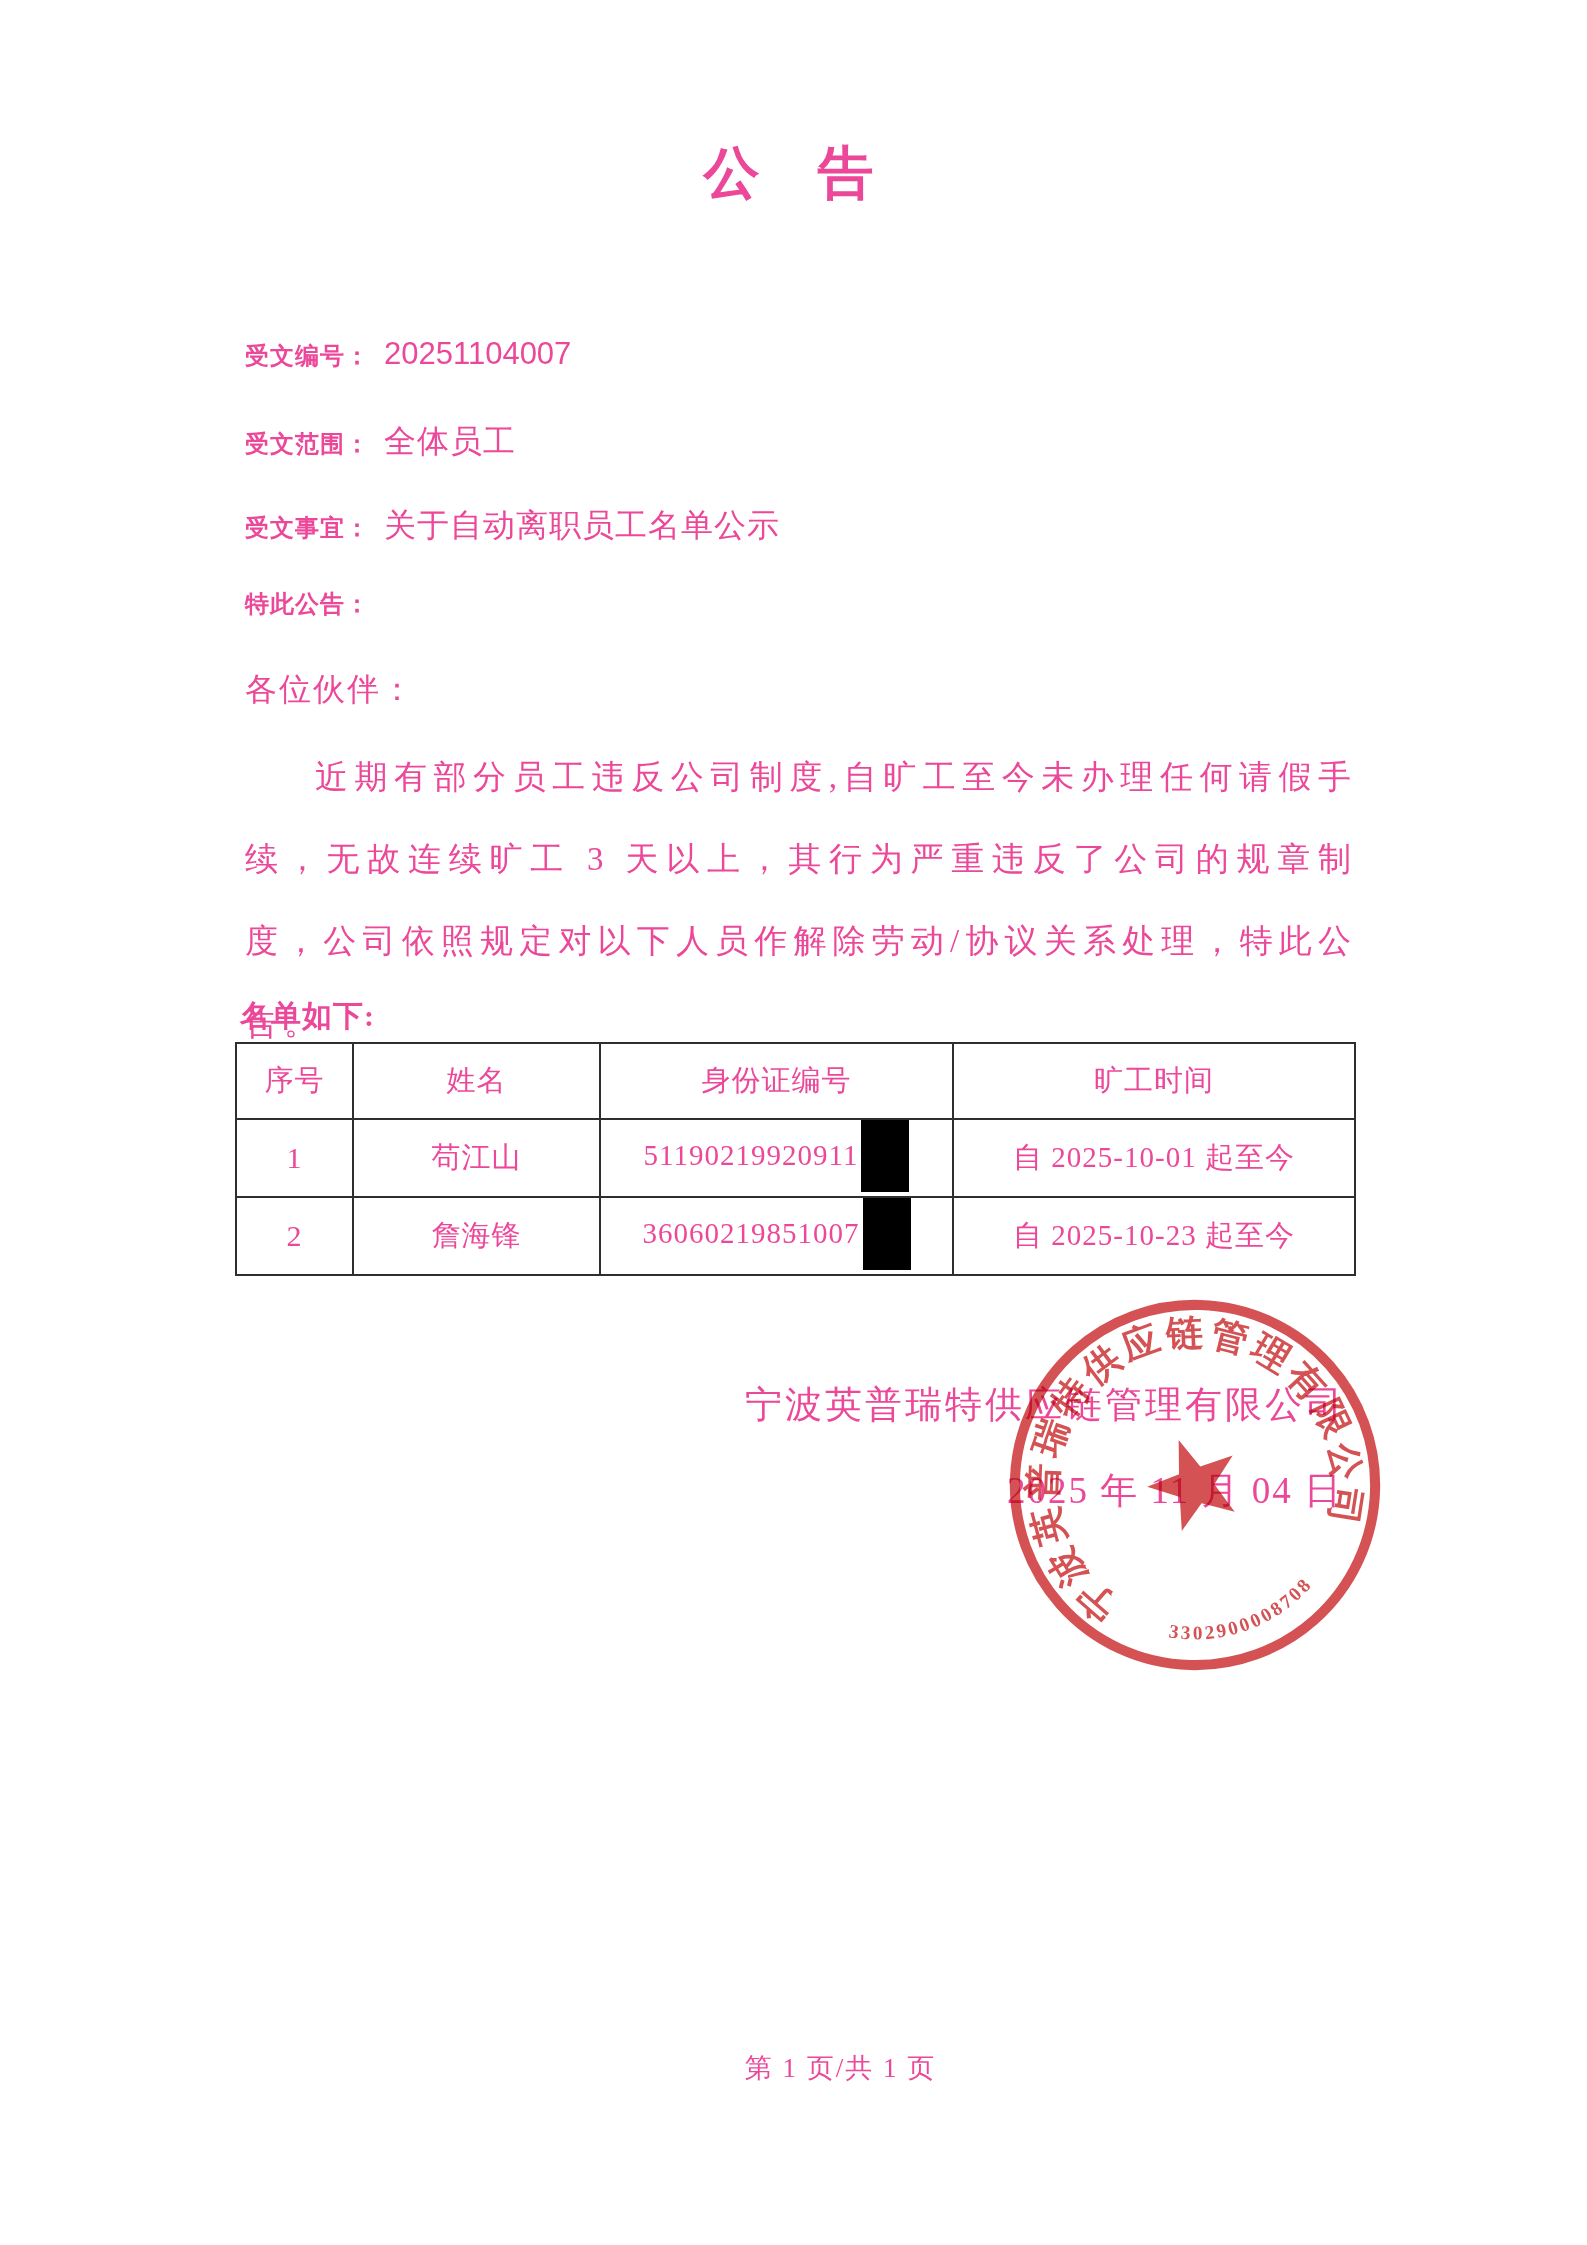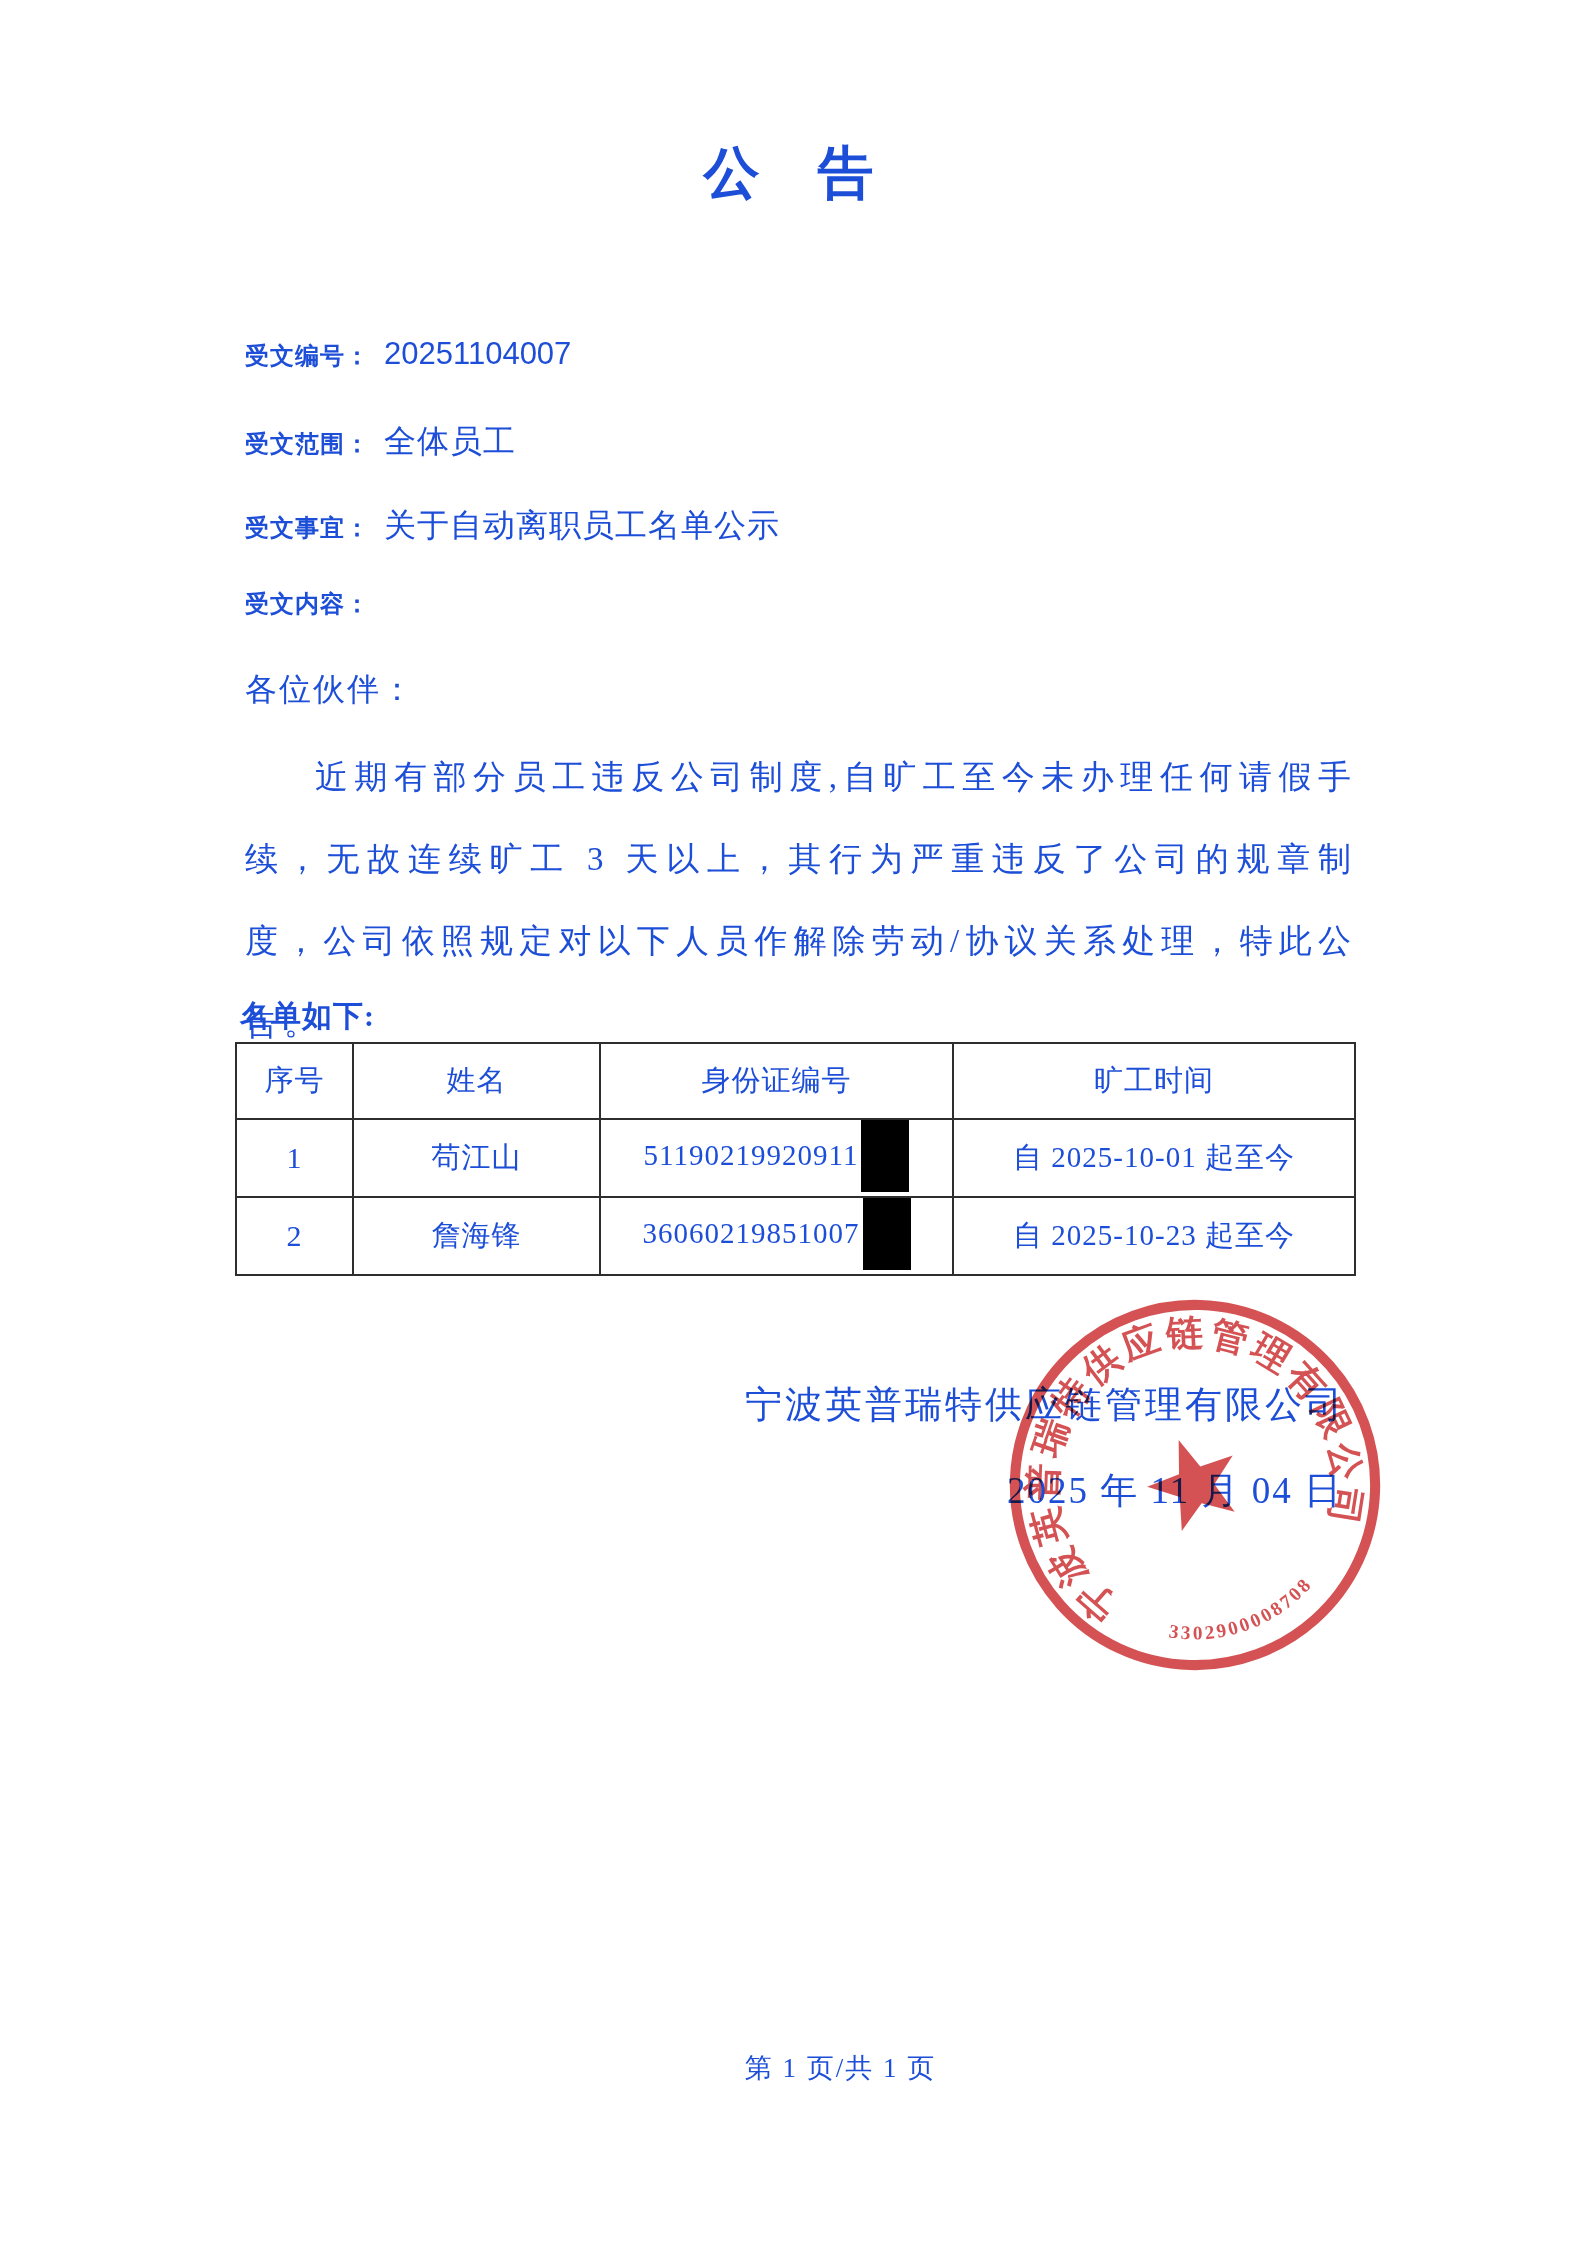--- a/index.html
+++ b/index.html
@@ -2,21 +2,21 @@
 <html><head>
 <meta charset="utf-8">
 <style>
   html,body { margin:0; padding:0; background:#e8e8e8; }
   .page {
     position:relative;
     width:1587px; height:2245px;
     margin:0 auto;
     background:#ffffff;
     font-family:"Liberation Serif","DejaVu Serif",serif;
-    color:#1d4ed8;
+    color:#ec4899;
     overflow:hidden;
   }
   .title {
     position:absolute; top:136px; left:0; width:100%;
     margin:0; text-align:center;
     font-size:56px; font-weight:bold; letter-spacing:10px;
     white-space:pre;
   }
   .field-row { position:absolute; left:245px; white-space:nowrap; }
   .field-row.f1 { top:336px; }
@@ -87,21 +87,21 @@
 
   <div class="field-row f2">
     <span class="flabel">受文范围：</span><span class="fvalue">全体员工</span>
   </div>
 
   <div class="field-row f3">
     <span class="flabel">受文事宜：</span><span class="fvalue">关于自动离职员工名单公示</span>
   </div>
 
   <div class="field-row f4">
-    <span class="flabel">受文内容：</span>
+    <span class="flabel">特此公告：</span>
   </div>
 
   <div class="salutation">各位伙伴：</div>
 
   <div class="body-par">近期有部分员工违反公司制度,自旷工至今未办理任何请假手续，无故连续旷工 3 天以上，其行为严重违反了公司的规章制度，公司依照规定对以下人员作解除劳动/协议关系处理，特此公告。</div>
 
   <div class="list-label">名单如下:</div>
 
   <table class="roster">
     <colgroup>

